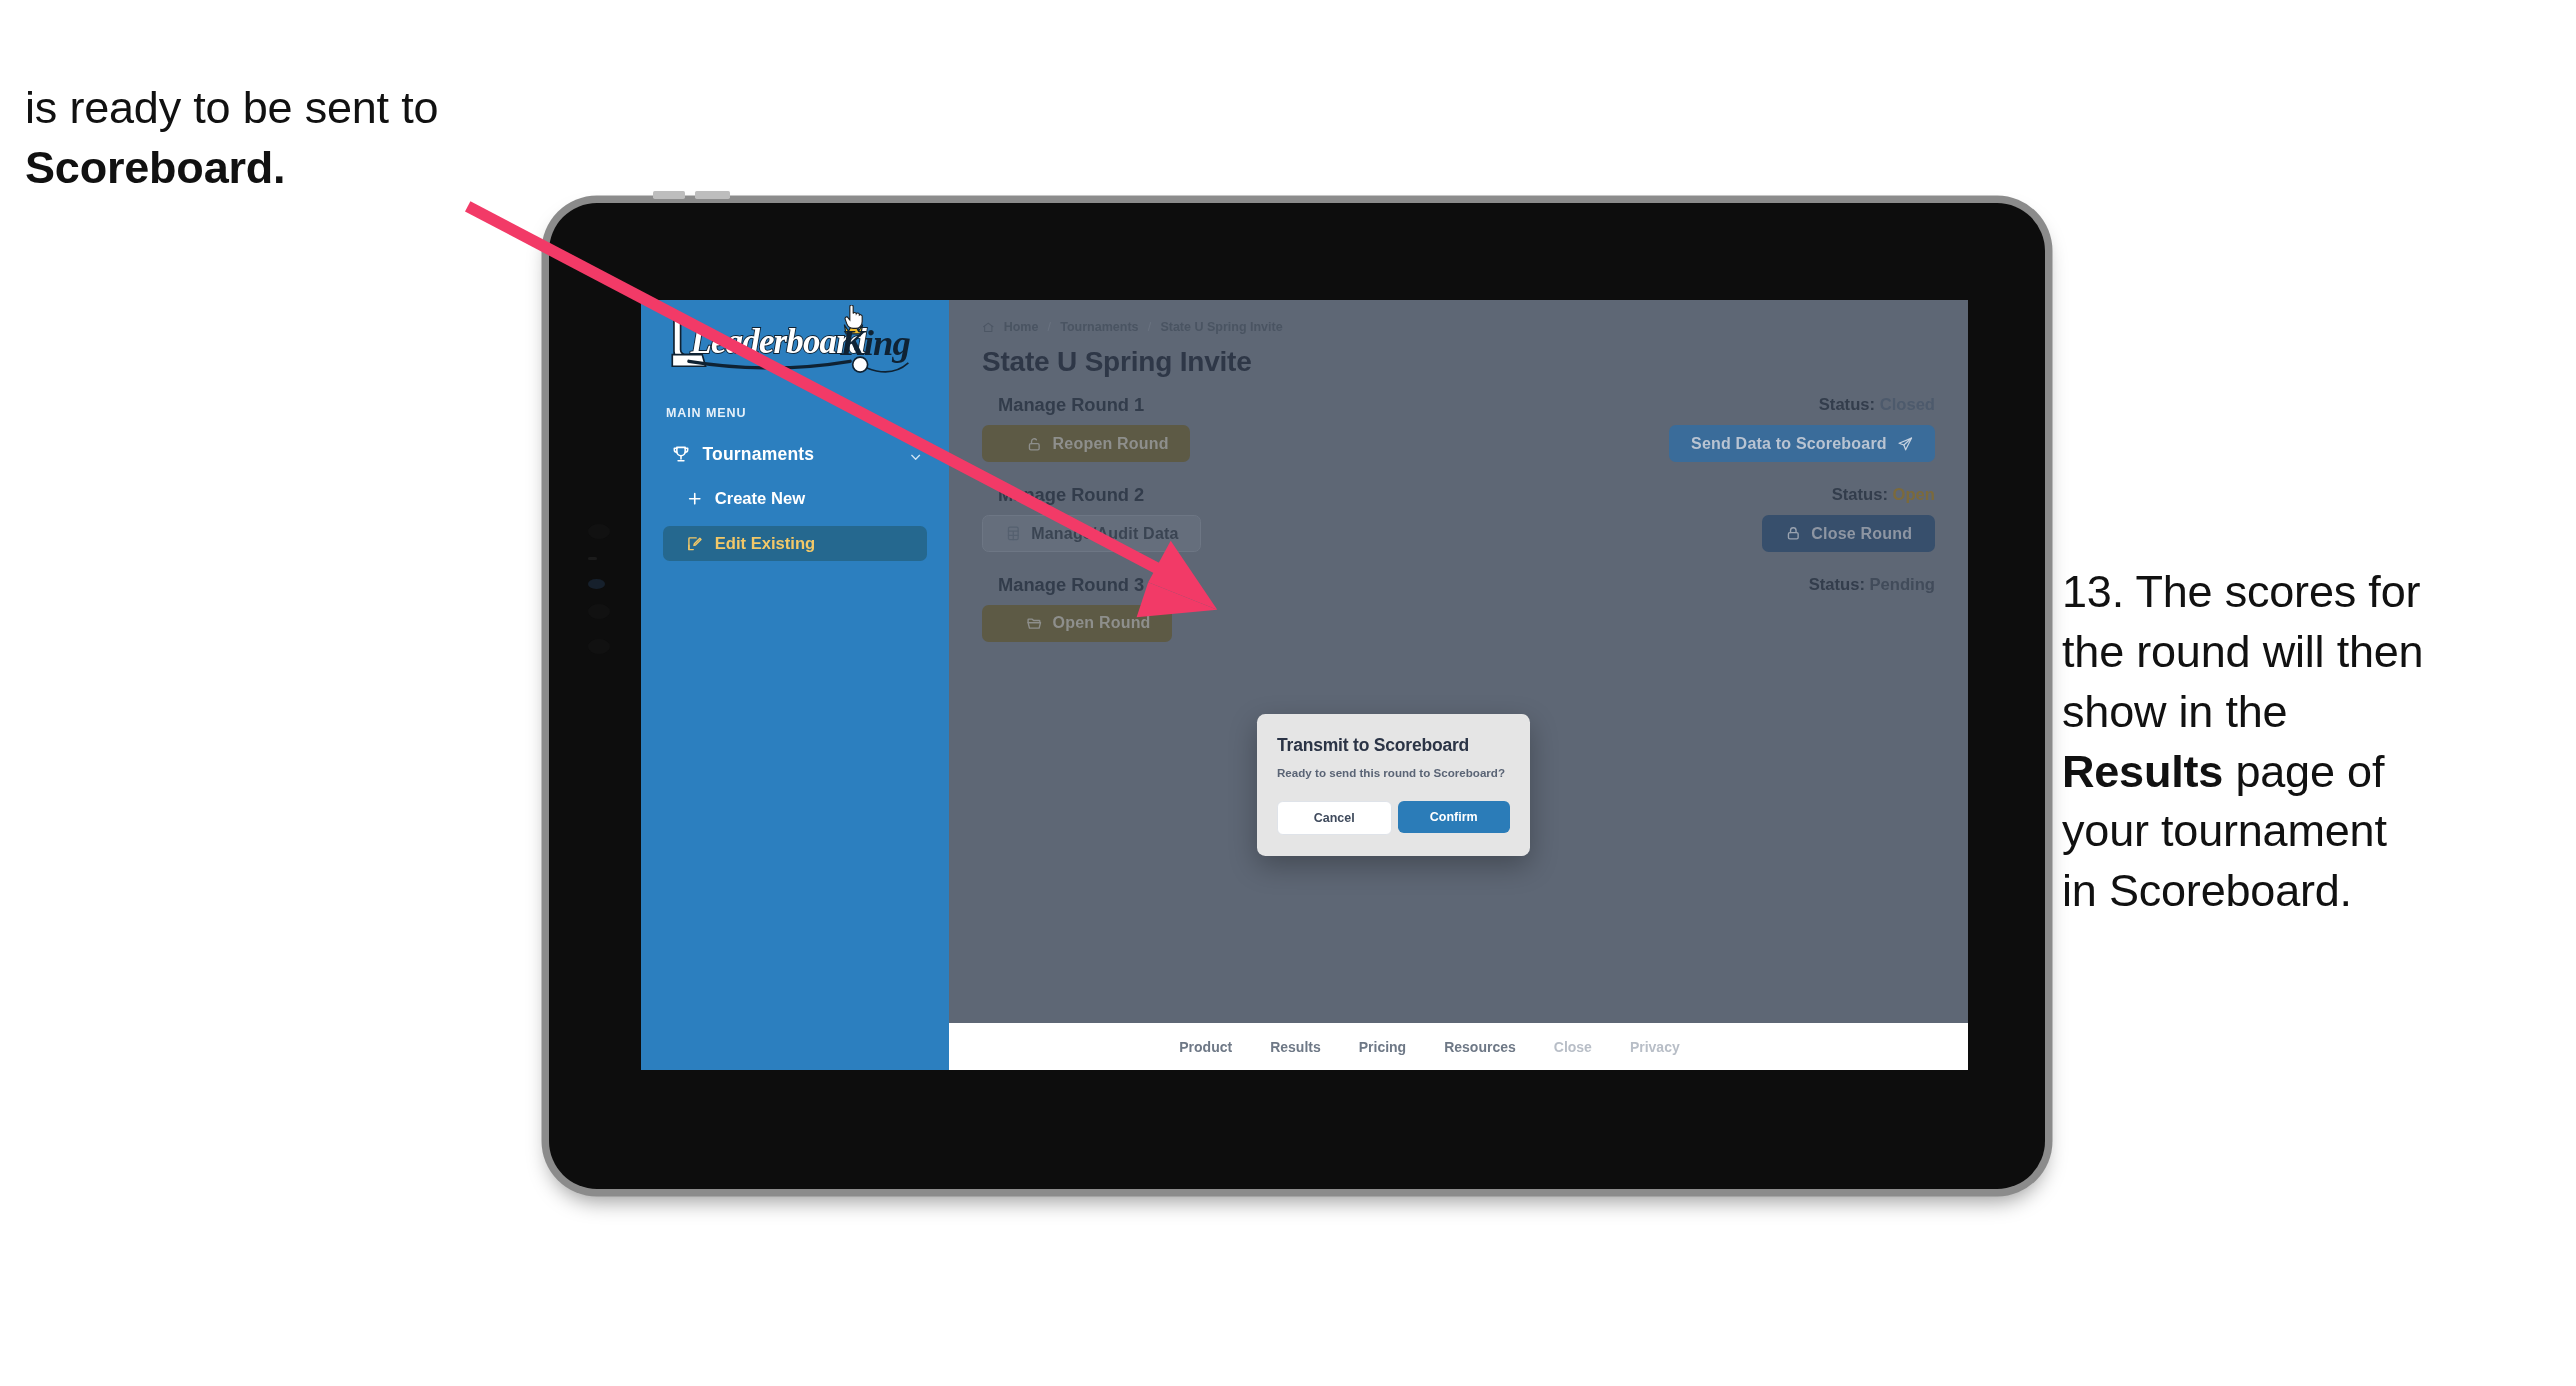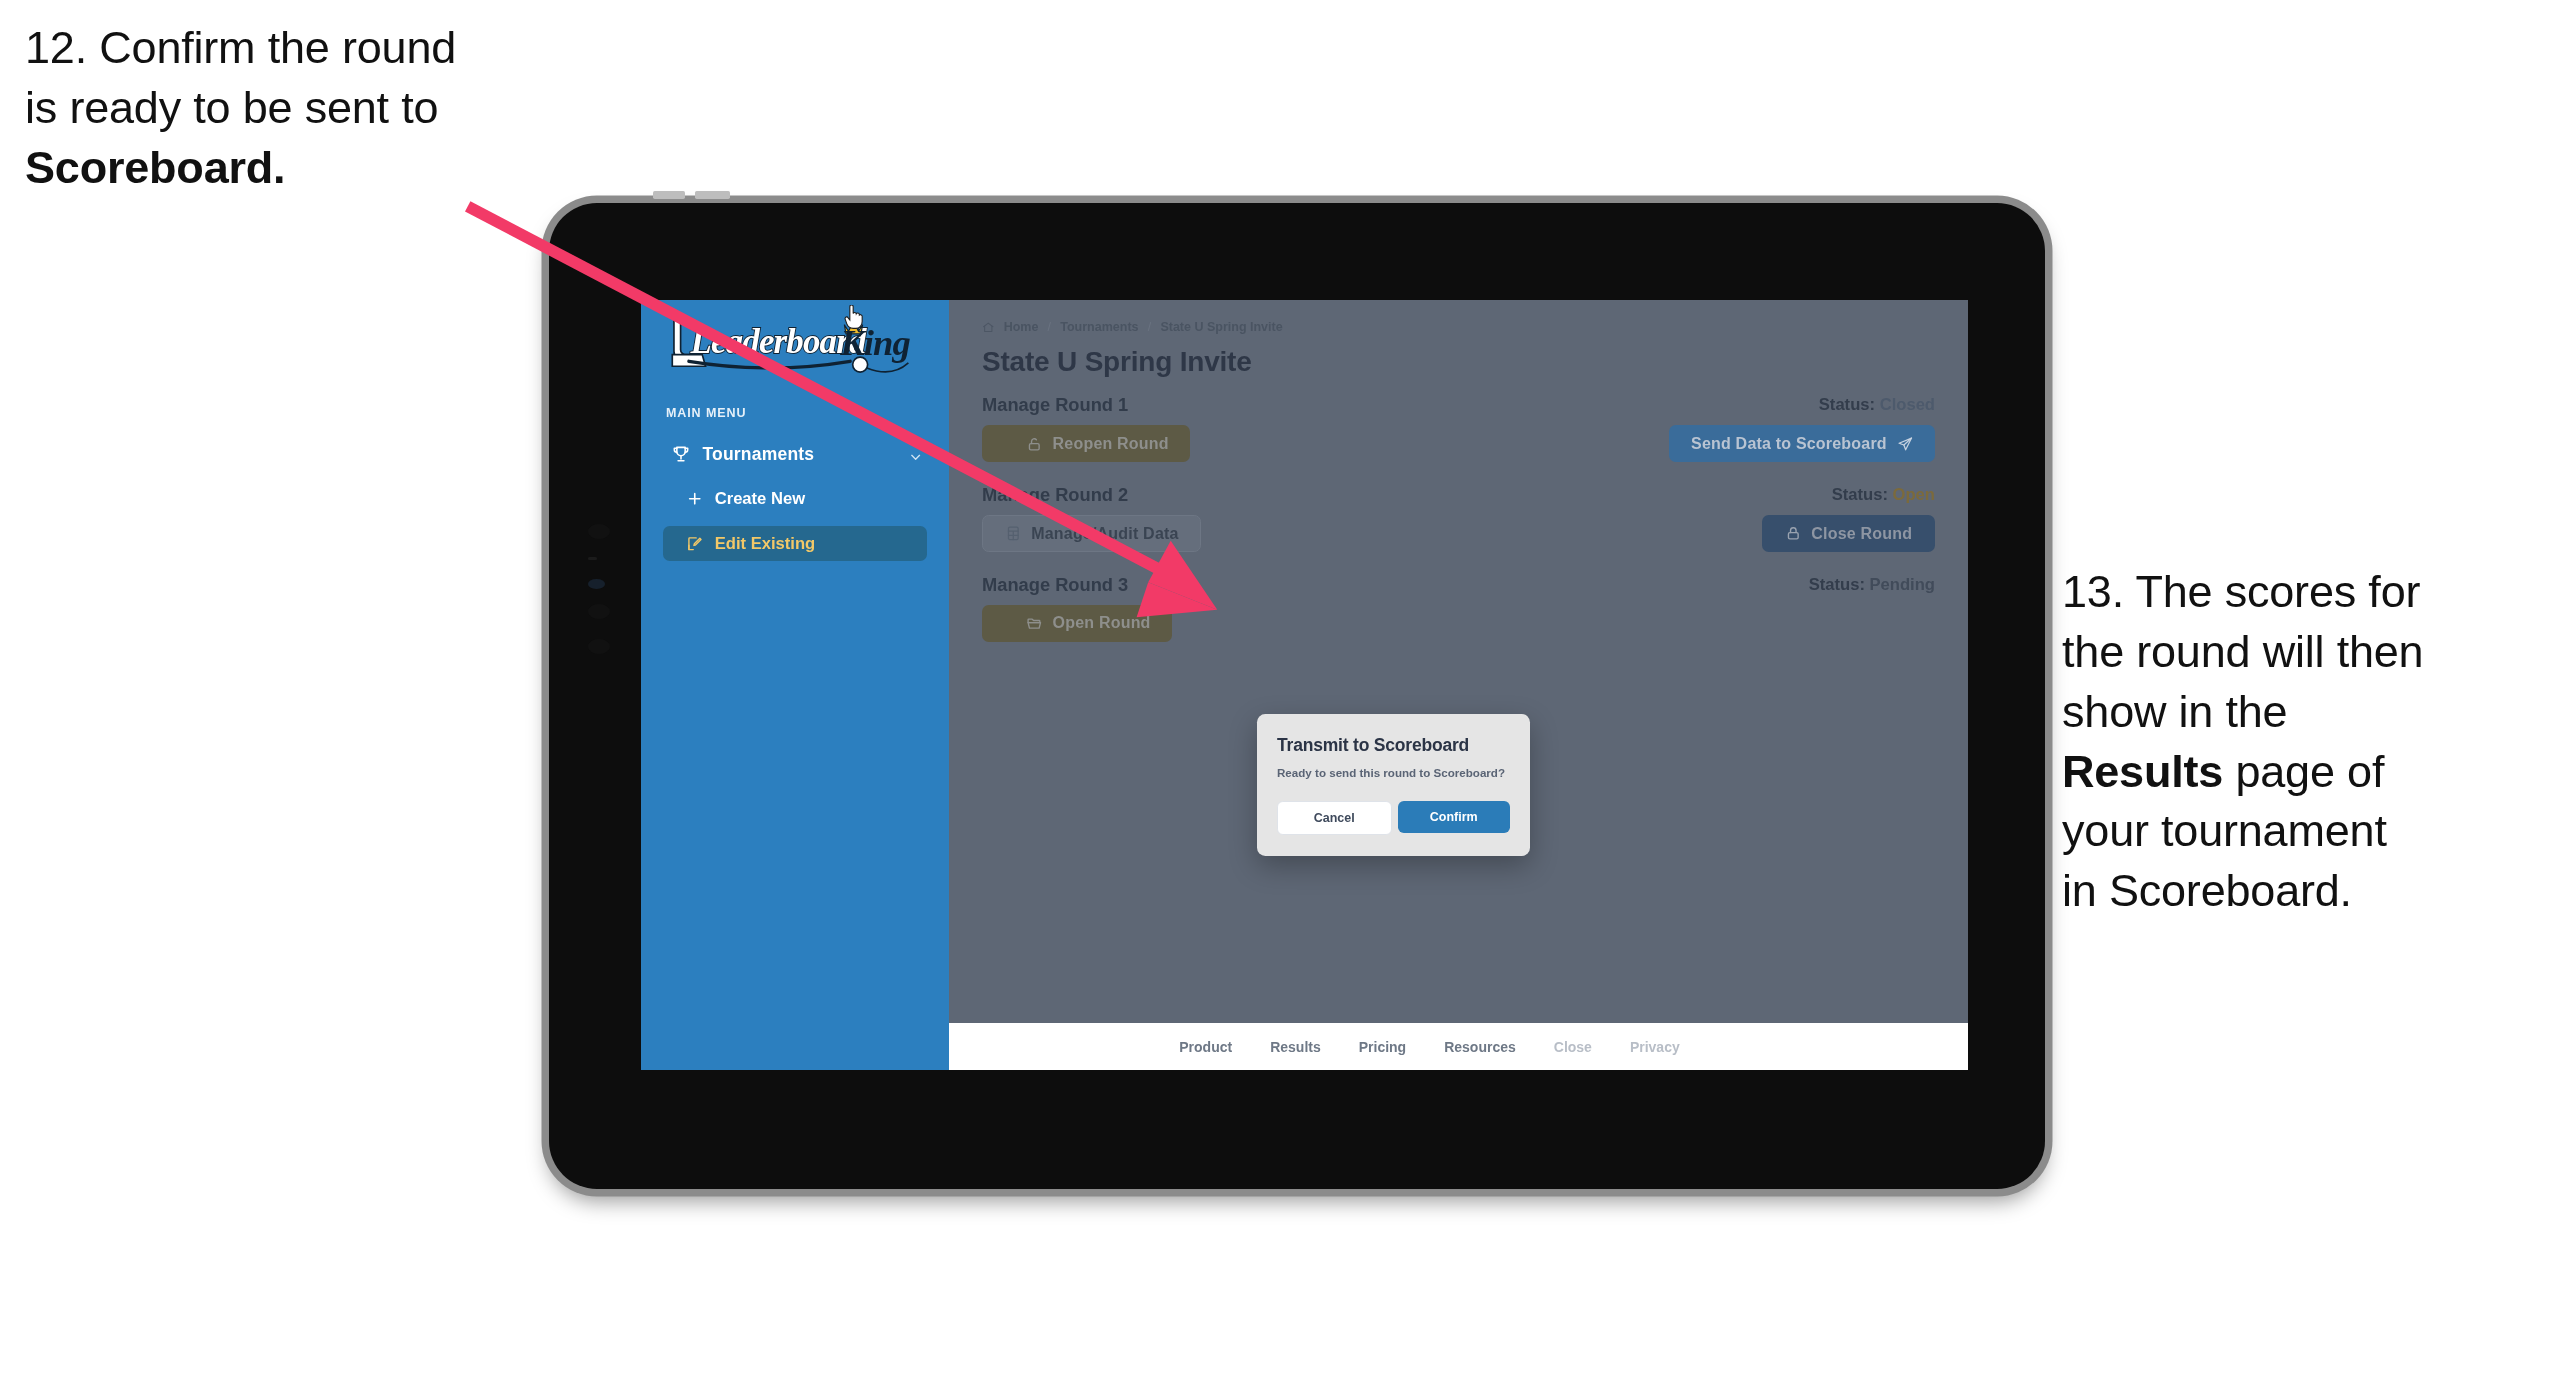--- a/index.html
+++ b/index.html
@@ -157,20 +157,21 @@
 
   #page-title{
     color:#2e3747;font-size:28px;font-weight:700;letter-spacing:-0.2px;
     margin-bottom:16.6px;
   }
 
   .round-block{ margin-bottom:11.6px; }
   .round-head{
     display:flex;align-items:center;justify-content:space-between;
     margin-bottom:9.2px;
+    margin-left:16px;
   }
   .round-title{ color:#323c4b; font-size:18.3px; font-weight:600;}
   .round-status{ color:#333d4c; font-size:16.6px; font-weight:700;}
   .round-status .val{ color:#414b5a; }
   .round-status .val.open{ color:#7b6a3c;text-align:center; }
   .round-status .val.closed{ color:#4d5a6c; }
 
   .round-actions{ display:flex; align-items:center; justify-content:space-between; }
 
   .btn{
@@ -229,21 +230,21 @@
     flex:1 1 0; height:32px;
     border-radius:5.8px; background:#2b7cb8;
     color:#ffffff; font-size:12.5px; font-weight:700;
     display:flex;align-items:center;justify-content:center;
   }
 </style>
 </head>
 <body>
 
 <div class="caption" id="caption-left">
-  <span>12. Confirm the round</span><br>
+  <br>
   <span>is ready to be sent to</span><br>
   <b>Scoreboard.</b>
 </div>
 
 <div class="caption" id="caption-right">
   <span>13. The scores for</span><br>
   <span>the round will then</span><br>
   <span>show in the</span><br>
   <b>Results</b><span> page of</span><br>
   <span>your tournament</span><br>

